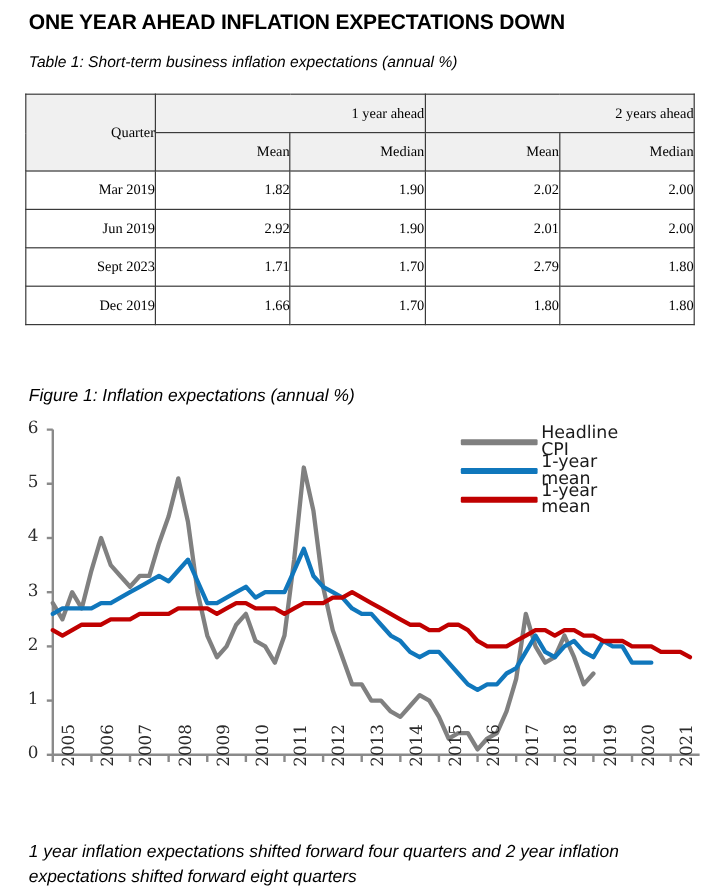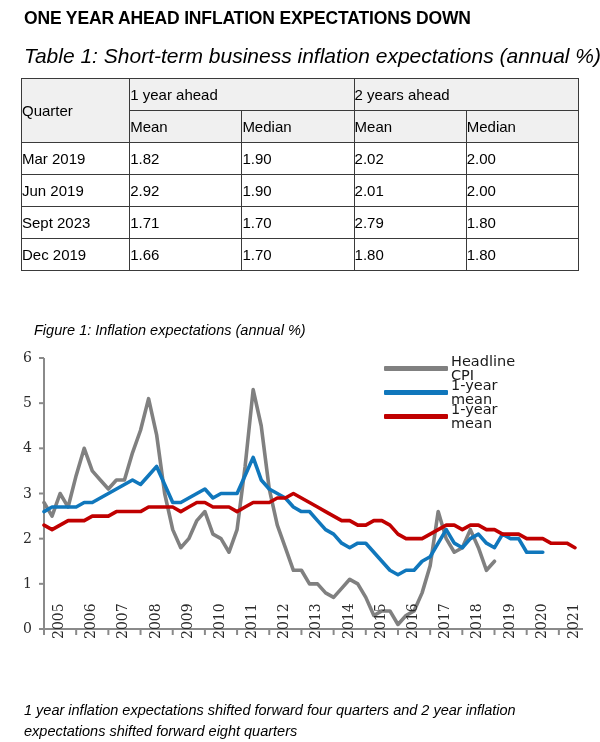--- a/index.html
+++ b/index.html
@@ -11,42 +11,43 @@
   .page{position:relative;width:600px;height:742px;border-radius:23px;}
 
   .title{
     position:absolute;left:24px;top:8px;
     font-size:17.5px;font-weight:bold;letter-spacing:-0.15px;
     white-space:nowrap;
   }
 
   .table-caption{
     position:absolute;left:24px;top:44px;
-    font-size:21px;font-style:italic;white-space:nowrap;
+    font-size:13px;font-style:italic;white-space:nowrap;
   }
 
   table.t1{
     position:absolute;left:21px;top:78px;
     border-collapse:collapse;
     width:558px;
     table-layout:fixed;
   }
   table.t1 td{
     border:1.4px solid #3a3a3a;
-    text-align:left;
-    font-size:15px;
+    text-align:right;
+    font-size:12px;
     height:31px;
     padding:0;
+    font-family:Liberation Serif, serif;
   }
   table.t1 td.hdr{background:#f0f0f0;}
   .c-quarter{width:108px;}
   .c-val{width:112px;}
 
   .fig-caption{
-    position:absolute;left:34px;top:322px;
+    position:absolute;left:24px;top:322px;
     font-size:14.5px;font-style:italic;white-space:nowrap;
   }
 
   .chart-wrap{position:absolute;left:0px;top:348px;width:520px;height:300px;}
   .chart-svg{display:block;}
 
   .legend{
     position:absolute;left:384px;top:8px;
     font-family:"DejaVu Sans", sans-serif;
   }

